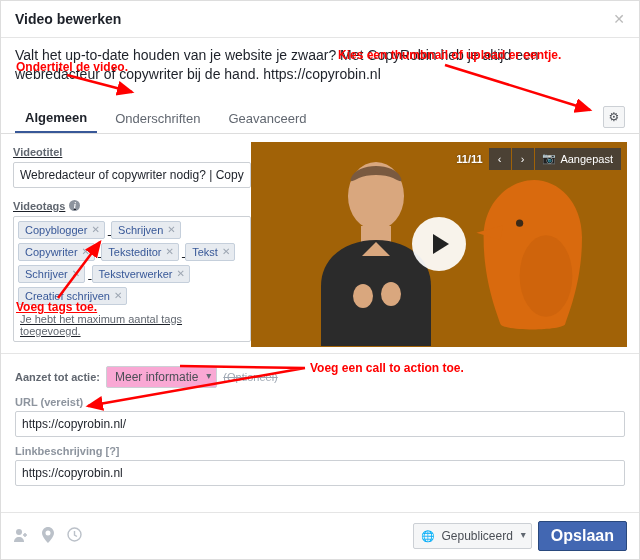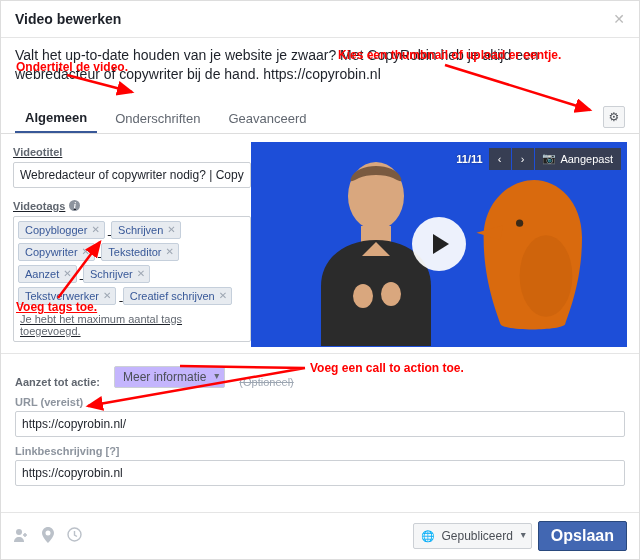--- a/index.html
+++ b/index.html
@@ -16,33 +16,33 @@
   .gear-btn { width: 22px; height: 22px; border: 1px solid #ccd0d5; background: #f5f6f7; border-radius: 2px; display: flex; align-items: center; justify-content: center; cursor: pointer; color:#4b4f56; }
   .body-row { display: flex; padding: 8px 12px 0; gap: 0; text-decoration: underline; }
   .left-col { width: 238px; }
   .right-col { flex: 1; }
   .field-lbl { font-size: 11px; font-weight: bold; color: #616770; margin: 4px 0 4px; display:flex; align-items:center; gap:4px;}
   .text-input { width: 100%; border: 1px solid #ccd0d5; padding: 5px 6px; font-size: 12px; color: #1d2129; border-radius: 2px; background:#fff; }
   .tags-box { border: 1px solid #ccd0d5; border-radius: 2px; padding: 4px 4px 2px; background:#fff; }
   .tag { display: inline-flex; align-items:center; background: #e7ebf0; border: 1px solid #c5cfdb; color: #385898; font-size: 11px; padding: 2px 4px 2px 6px; margin: 0 3px 4px 0; border-radius: 2px; cursor:default;}
   .tag .x { margin-left: 4px; color: #9da6b2; font-size: 10px; cursor:pointer; }
   .tags-hint { font-size: 11px; color: #616770; padding: 4px 2px 2px; }
-  .preview { position: relative; width: 100%; height: 205px; background: #1d4ed8; overflow:hidden; }
+  .preview { position: relative; width: 100%; height: 205px; background: #a16207; overflow:hidden; }
   .bird { position:absolute; right:18px; bottom:-4px; }
   .bird svg { width: 150px; height: 180px; }
   .person { position:absolute; left:40px; bottom:-2px; }
   .thumb-bar { position: absolute; top: 6px; right: 6px; display: flex; align-items: center; gap: 0; }
   .thumb-count { color: #fff; font-size: 11px; font-weight:bold; margin-right: 6px; text-shadow:0 0 2px rgba(0,0,0,.5);}
   .thumb-btn { background: rgba(60,60,60,.85); color: #fff; border: none; height: 22px; min-width: 22px; font-size: 11px; display:flex; align-items:center; justify-content:center; padding:0 5px; cursor:pointer;}
   .thumb-btn + .thumb-btn { margin-left:1px; }
   .play { position:absolute; left:50%; top:50%; transform:translate(-50%,-50%); width:54px; height:54px; border-radius:50%; background:rgba(255,255,255,.92); display:flex; align-items:center; justify-content:center; cursor:pointer;}
   .play::after { content:""; border-left:16px solid #222; border-top:10px solid transparent; border-bottom:10px solid transparent; margin-left:4px;}
   .lower { padding: 6px 14px 0; border-top: 1px solid #e5e5e5; margin-top: 6px; }
-  .row-inline { display:flex; align-items:flex-end; gap:14px; margin:6px 0 4px;}
-  .select-like { border:1px solid #ccd0d5; background:#c4b5fd; padding:3px 18px 3px 8px; font-size:12px; color:#4b4f56; border-radius:2px; position:relative; cursor:pointer;}
+  .row-inline { display:flex; align-items:center; gap:6px; margin:6px 0 4px;}
+  .select-like { border:1px solid #ccd0d5; background:#f9a8d4; padding:3px 18px 3px 8px; font-size:12px; color:#4b4f56; border-radius:2px; position:relative; cursor:pointer;}
   .select-like::after { content:"▾"; position:absolute; right:5px; top:3px; font-size:10px; color:#606770;}
   .optional { color:#9da6b2; text-decoration: line-through; font-size:11px;}
   .muted-lbl { font-size:11px; color:#8d949e; font-weight:bold; margin-top:8px; display:block;}
   .info-icon { display:inline-flex; width:11px; height:11px; border-radius:50%; background:#8d949e; color:#fff; font-size:8px; align-items:center; justify-content:center; font-style: italic; font-family: Georgia, serif;}
   .footer { margin-top:auto; border-top:1px solid #e5e5e5; padding:8px 12px; display:flex; align-items:center; gap:10px;}
   .footer-icons { display:flex; gap:12px; color:#bbc1c9; align-items:center;}
   .footer-icons span { cursor:pointer; }
   .footer-right { margin-left:auto; display:flex; align-items:center; gap:6px;}
   .pub-btn { border:1px solid #ccd0d5; background:#f5f6f7; padding:5px 18px 5px 8px; font-size:12px; color:#4b4f56; border-radius:2px; display:flex; align-items:center; gap:6px; position:relative; cursor:pointer;}
   .pub-btn::after { content:"▾"; position:absolute; right:5px; top:5px; font-size:10px; color:#606770;}
@@ -93,21 +93,21 @@
           </span>
         <span class="tag">
             <span>Copywriter</span>
             <span class="x">✕</span>
           </span>
         <span class="tag">
             <span>Teksteditor</span>
             <span class="x">✕</span>
           </span>
         <span class="tag">
-            <span>Aanzet</span>
+            <span>Tekst</span>
             <span class="x">✕</span>
           </span>
         <span class="tag">
             <span>Schrijver</span>
             <span class="x">✕</span>
           </span>
         <span class="tag">
             <span>Tekstverwerker</span>
             <span class="x">✕</span>
           </span>

